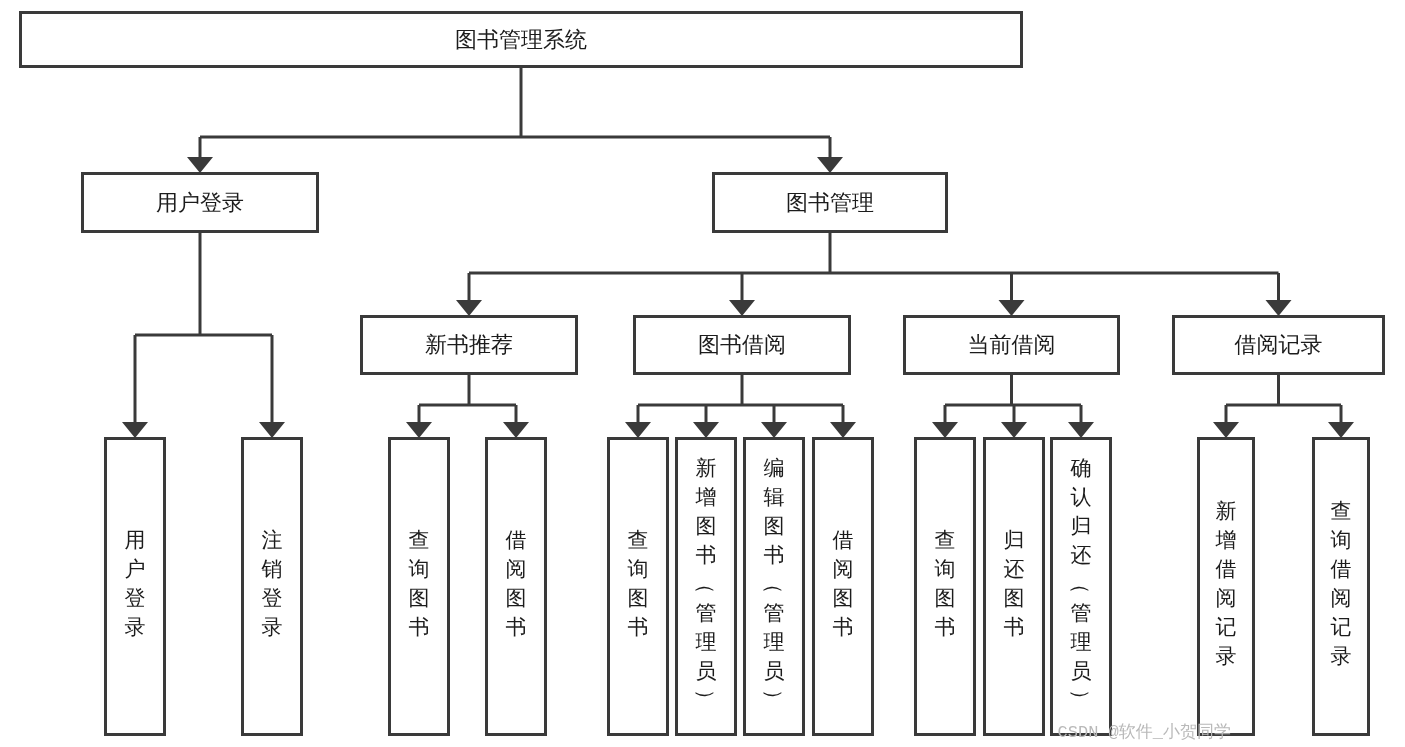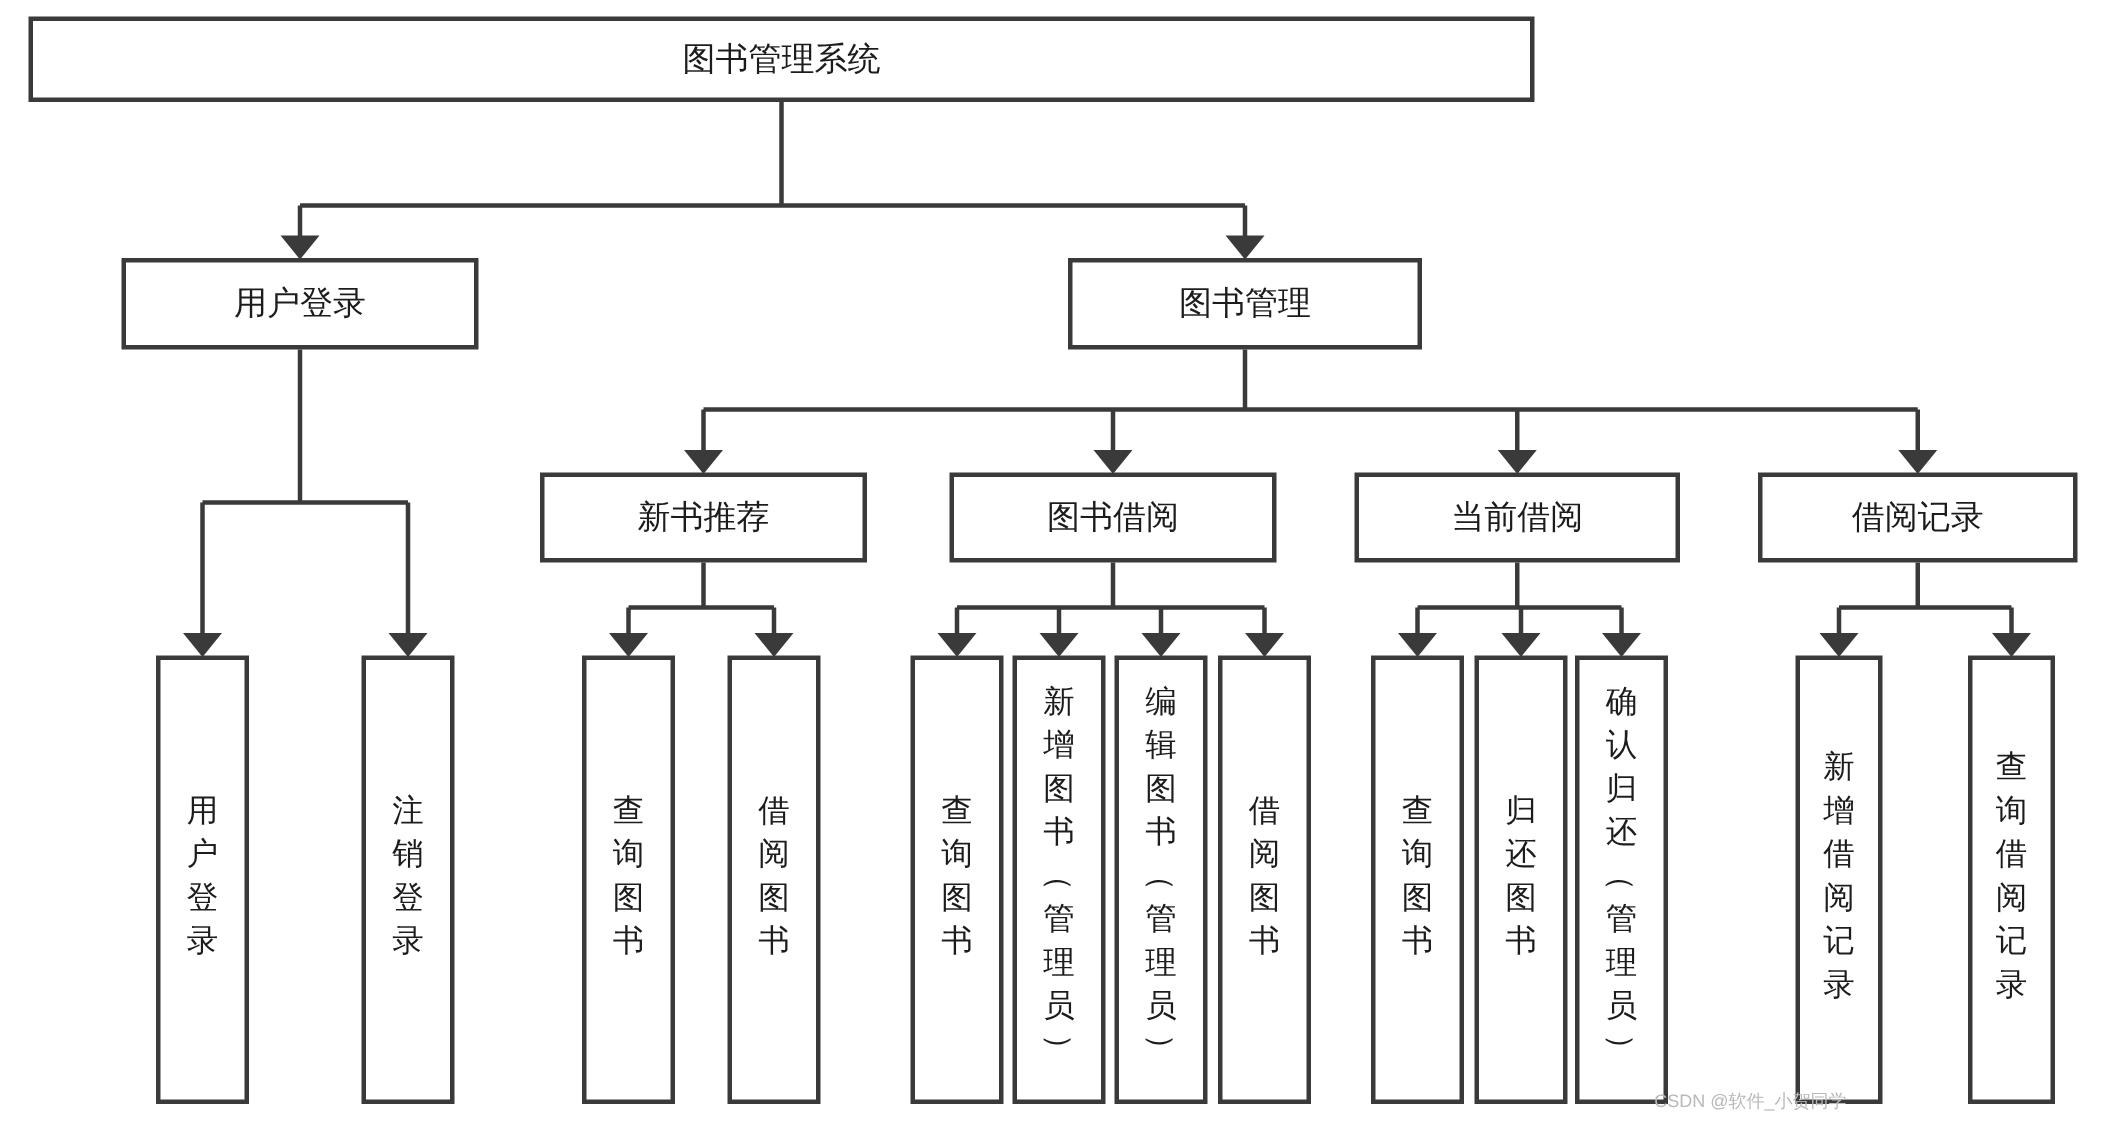--- a/index.html
+++ b/index.html
@@ -45,22 +45,22 @@
     font-family: "DejaVu Sans", "Liberation Sans", sans-serif;
     font-size: 22px;
     fill: #1c1c1c;
     text-anchor: middle;
     dominant-baseline: middle;
   }
   .watermark {
     position: absolute;
     right: 8px;
     bottom: 4px;
-    font-family: Liberation Sans, sans-serif;
-    font-size: 12px;
+    font-family: Liberation Mono, monospace;
+    font-size: 17px;
     color: #b9b9b9;
     white-space: nowrap;
     pointer-events: none;
   }
 </style>
 </head>
 <body>
 
 <div id="diagram-root">
   <svg class="diagram-canvas" id="diagram-svg" viewBox="0 0 1405 747" xmlns="http://www.w3.org/2000/svg">

